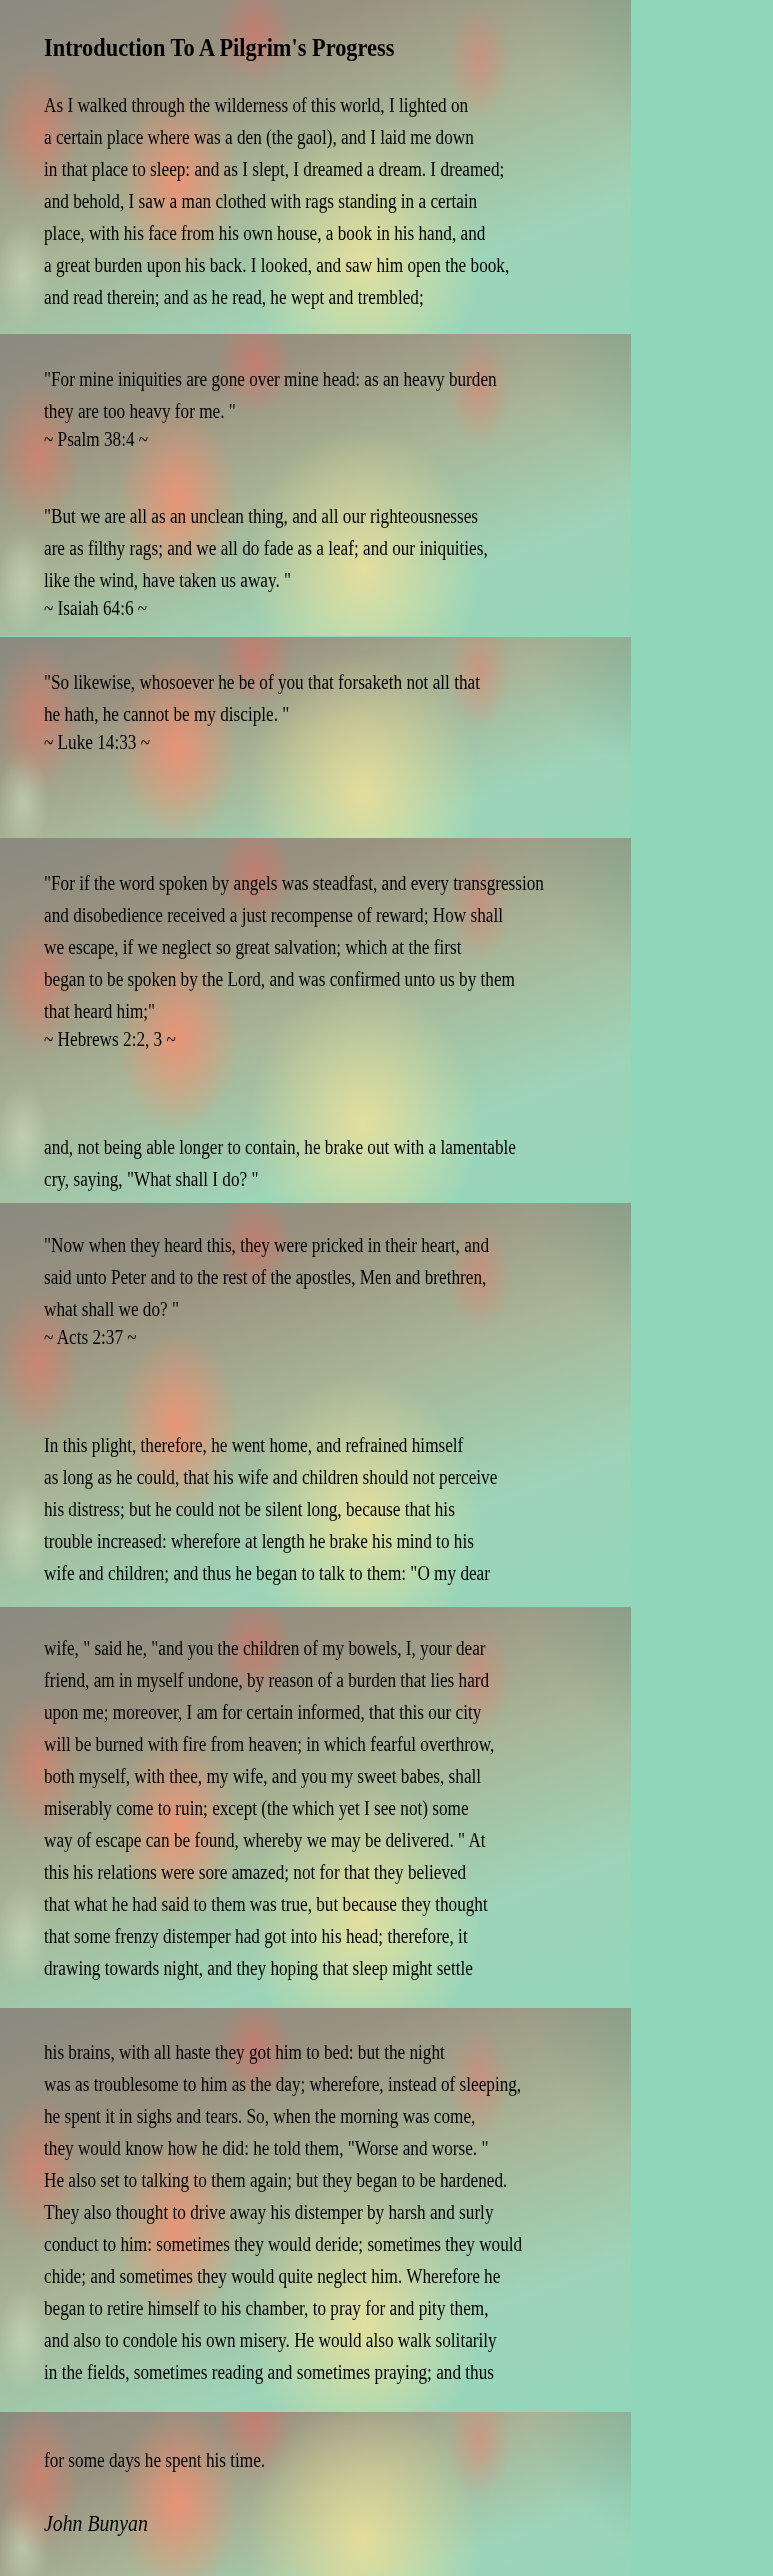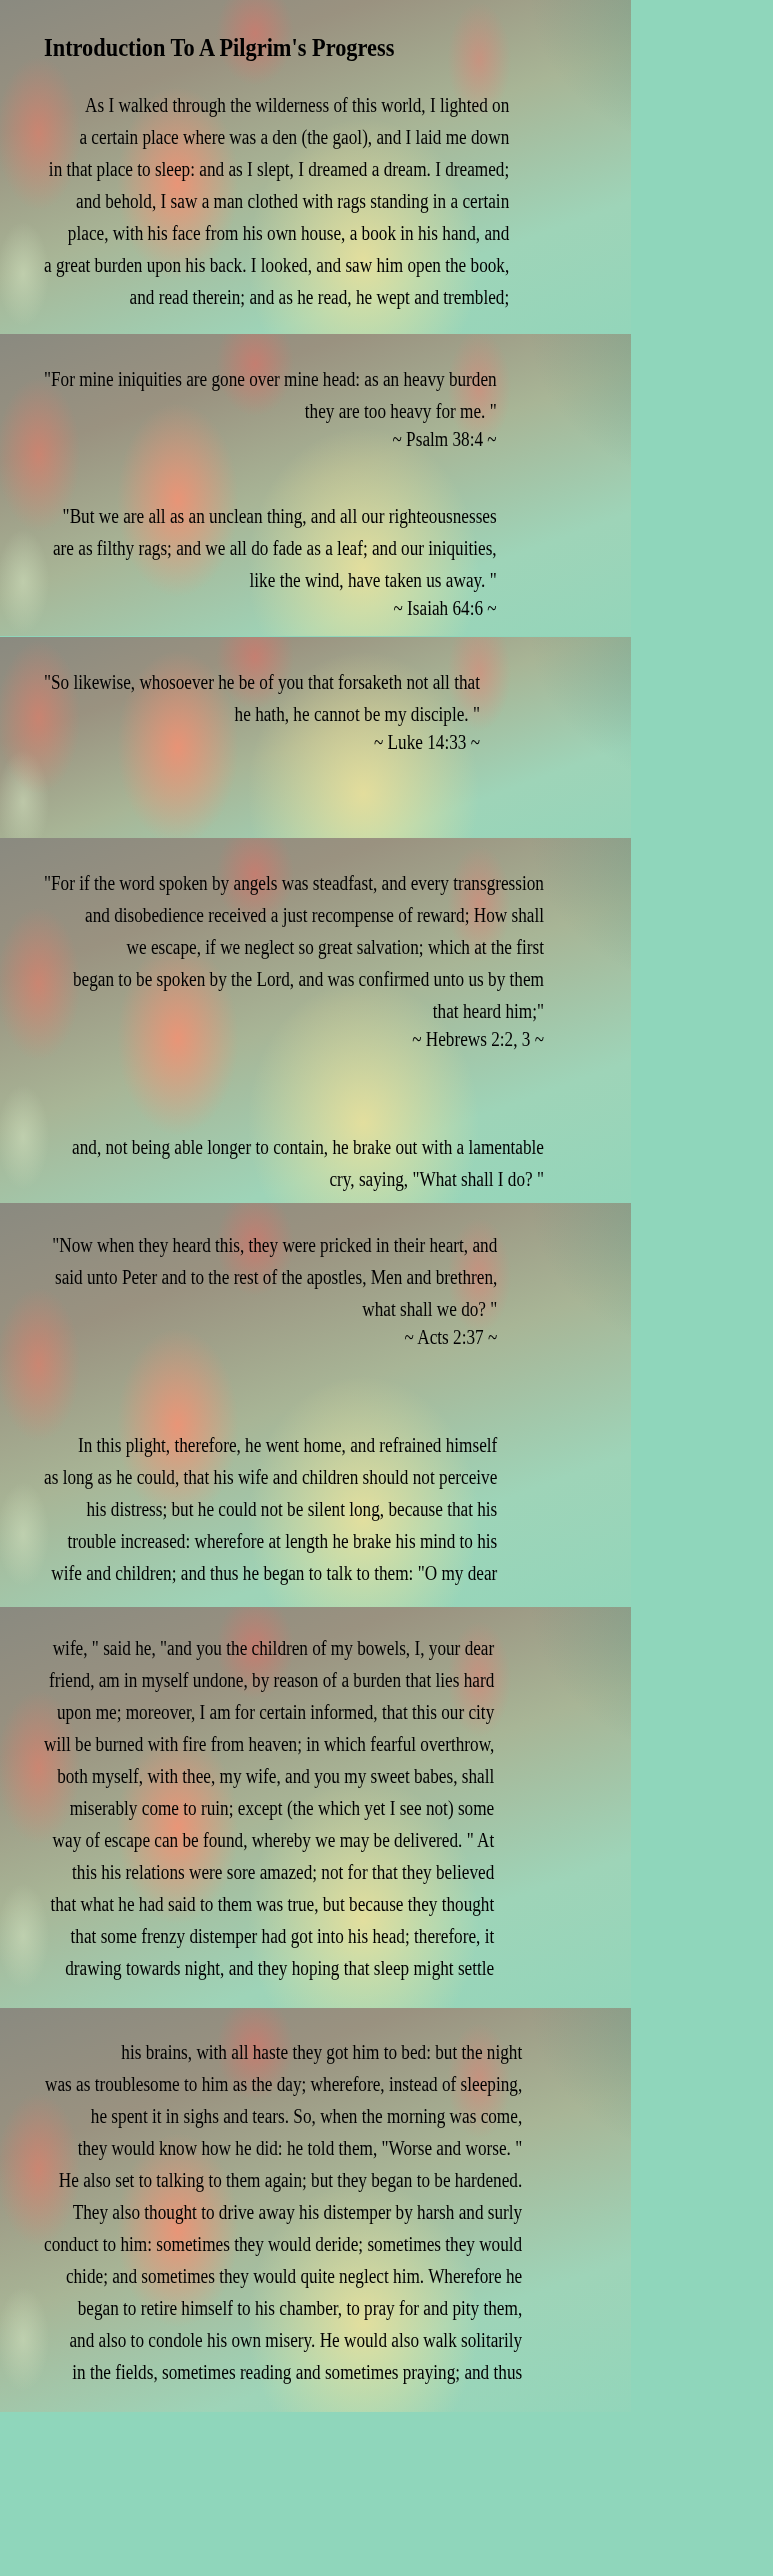--- a/index.html
+++ b/index.html
@@ -1,17 +1,17 @@
 <!DOCTYPE html>
 <html style="font-size:10.3px"><head>
 <meta charset="utf-8">
 <style>
   html, body { margin: 0; padding: 0; }
   body { width: 773px; background: #8fd6bb; }
-  .page { position: relative; width: 631px; height: 2576px; overflow: hidden; text-align: right; }
+  .page { position: relative; width: 631px; height: 2576px; overflow: hidden; }
   .panel {
     position: absolute; left: 0; width: 773px; overflow: hidden;
     background:
       radial-gradient(ellipse 42px 77px at 5% 40%, rgba(240,120,100,0.55), rgba(240,120,100,0) 100%),
       radial-gradient(ellipse 61px 97px at 23% 55%, rgba(255,140,110,0.75), rgba(255,140,110,0) 100%),
       radial-gradient(ellipse 39px 52px at 33% 10%, rgba(230,110,100,0.55), rgba(230,110,100,0) 100%),
       radial-gradient(ellipse 32px 58px at 62% 18%, rgba(240,120,110,0.45), rgba(240,120,110,0) 100%),
       radial-gradient(ellipse 116px 142px at 47% 78%, rgba(255,230,150,0.70), rgba(255,230,150,0) 100%),
       radial-gradient(ellipse 26px 52px at 3% 82%, rgba(210,225,190,0.55), rgba(210,225,190,0) 100%),
       radial-gradient(ellipse 26px 52px at 96% 70%, rgba(190,230,200,0.45), rgba(190,230,200,0) 100%),
@@ -121,15 +121,21 @@
       <span class="line">He also set to talking to them again; but they began to be hardened.</span>
       <span class="line">They also thought to drive away his distemper by harsh and surly</span>
       <span class="line">conduct to him: sometimes they would deride; sometimes they would</span>
       <span class="line">chide; and sometimes they would quite neglect him. Wherefore he</span>
       <span class="line">began to retire himself to his chamber, to pray for and pity them,</span>
       <span class="line">and also to condole his own misery. He would also walk solitarily</span>
       <span class="line">in the fields, sometimes reading and sometimes praying; and thus</span>
     </div>
   </section>
 
+  <section class="panel" style="top:2412px;height:164px;">
+    <div class="lines" style="top:32px;">
+      <span class="line">for some days he spent his time.</span>
+    </div>
+    <div class="author" style="top:99px;">John Bunyan</div>
+  </section>
 
 </div>
 
 
 </body></html>

